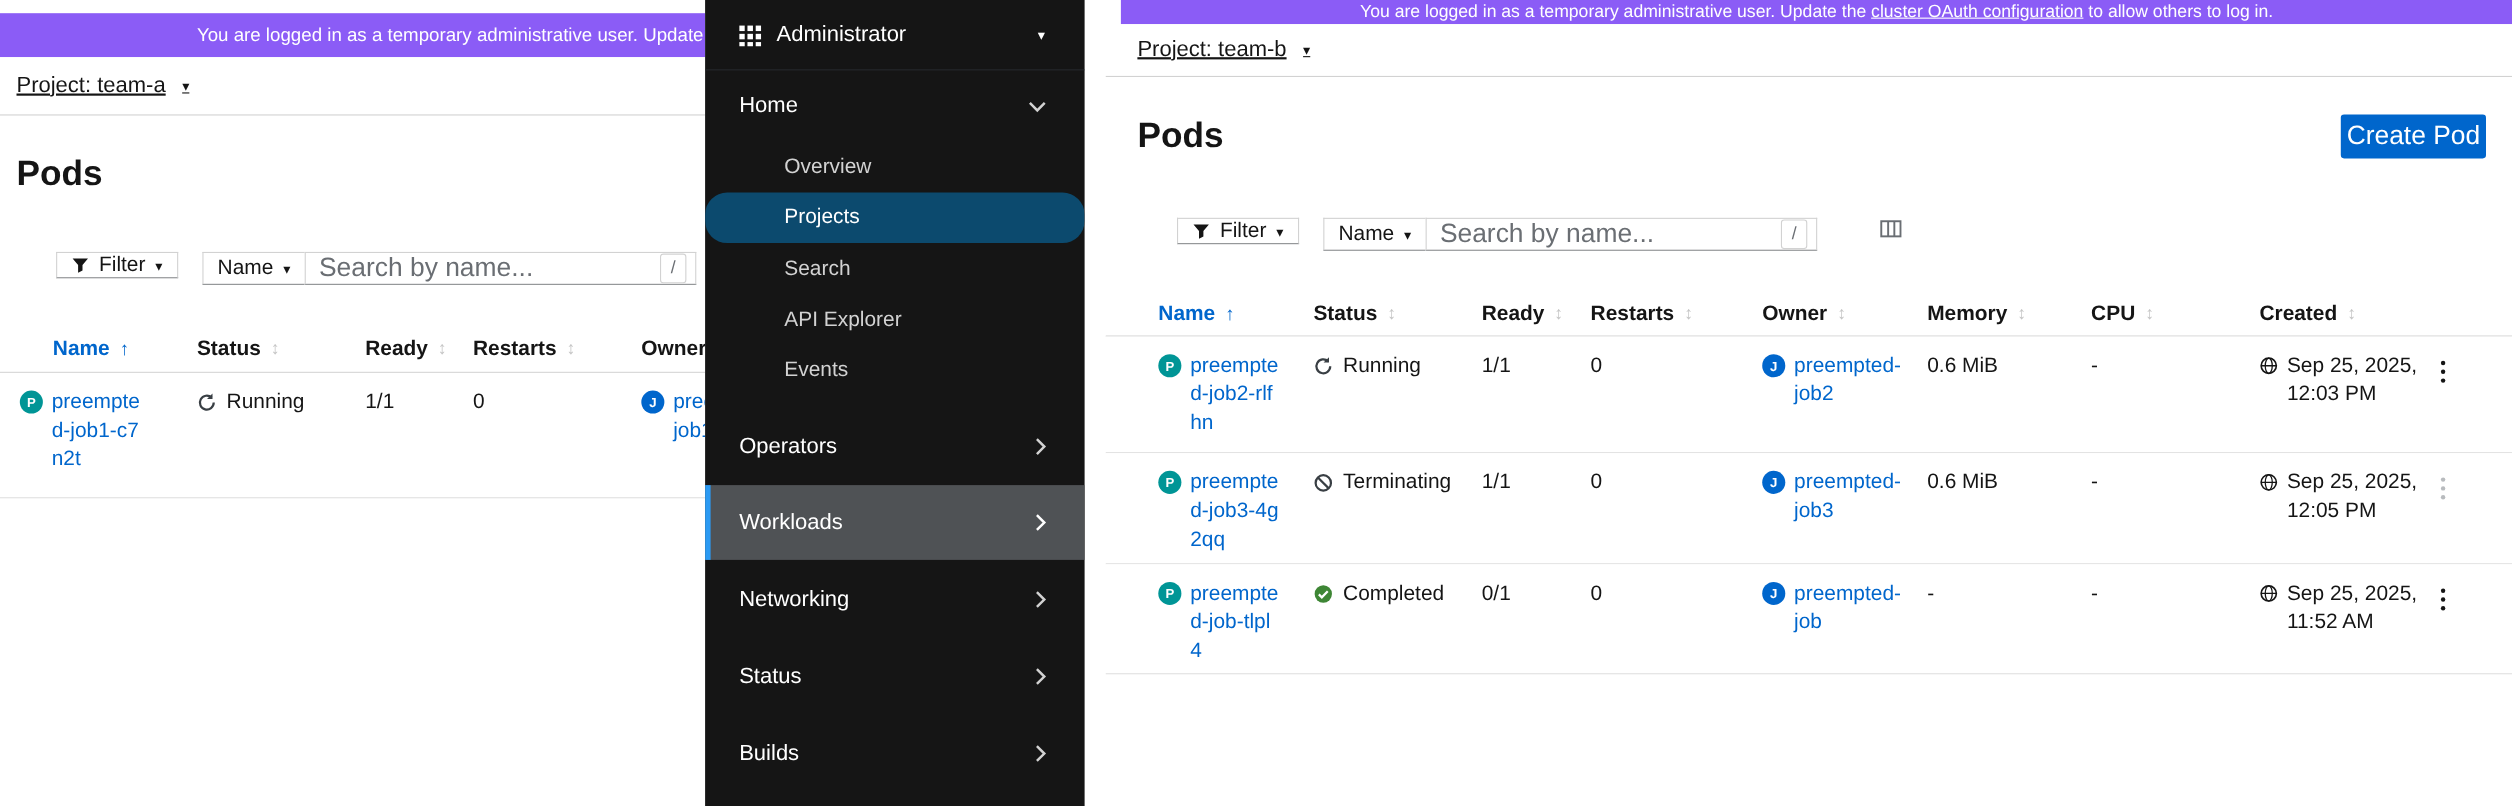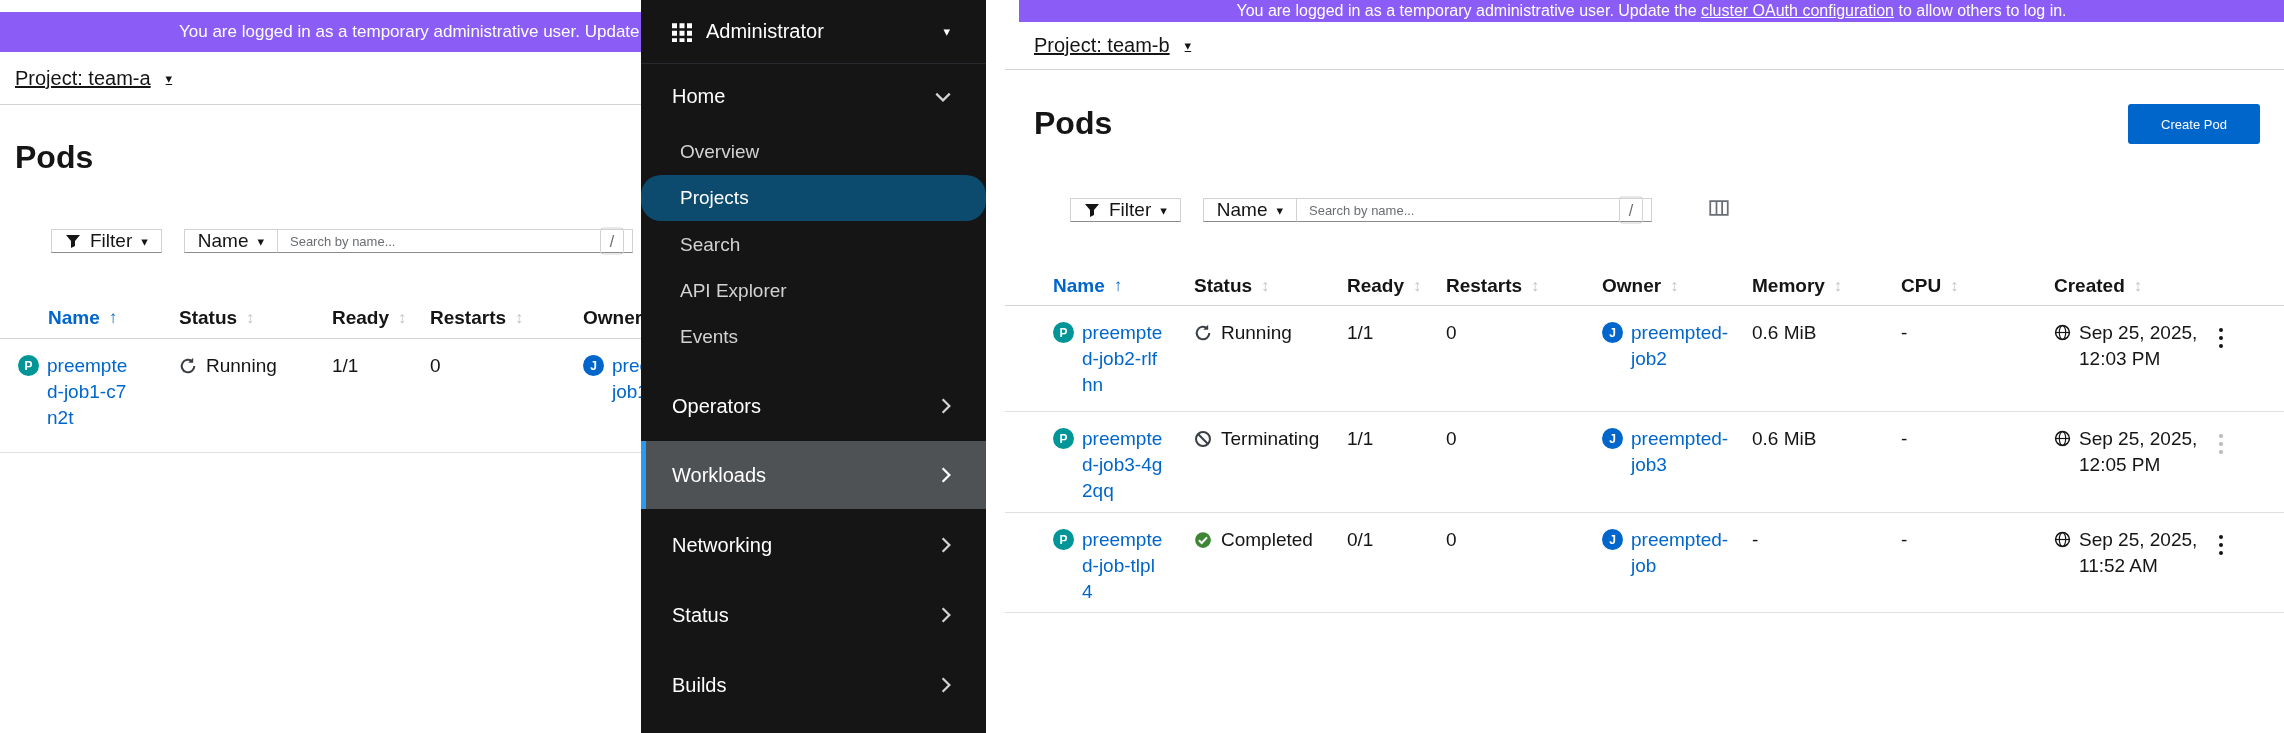--- a/index.html
+++ b/index.html
@@ -22,34 +22,34 @@
                  display:flex; align-items:center; gap:15px; font-size:20px; cursor:pointer;text-decoration:underline; }
   #left-window .project-row { top:52px; height:53px; padding-left:15px; }
   #right-window .project-row { top:22px; height:48px; padding-left:29px; }
   .caret { font-size:13px; color:#151515; line-height:1; }
 
   .page-title { position:absolute; font-size:32px; font-weight:700; color:#151515; }
   #left-window .page-title { left:15px; top:139px; }
   #right-window .page-title { left:29px; top:105px; }
 
   .btn-primary { position:absolute; background:#0066cc; color:#fff; border:none; border-radius:3px;
-                 font-size:13px; font-family:inherit; cursor:pointer; }
+                 font-size:24px; font-family:inherit; cursor:pointer; }
   #create-pod-btn { left:1123px; top:104px; width:132px; height:40px; }
 
   
   .toolbar { position:absolute; display:flex; align-items:flex-start;margin-left:36px; }
   #left-window .toolbar { left:15px; top:229px; height:43px; gap:22px; }
   #right-window .toolbar { left:29px; top:198px; height:44px; gap:22px; }
   .control { display:flex; align-items:center; gap:9px; padding:0 13px; border:1px solid #d2d2d2;
              border-bottom-color:#8a8d90; background:#fff; font-size:19px; cursor:pointer; white-space:nowrap; }
   .input-group { display:flex; }
   .input-group .control { border-right:none; }
   .search-wrap { position:relative; display:flex; }
   .search-input { height:100%; width:356px; border:1px solid #d2d2d2; border-bottom-color:#8a8d90;
-                  padding:0 44px 0 12px; font-size:13px; font-family:inherit; color:#151515; outline:none; }
+                  padding:0 44px 0 12px; font-size:24px; font-family:inherit; color:#151515; outline:none; }
   .search-input::placeholder { color:#6a6e73; }
   .kbd { position:absolute; right:9px; top:50%; transform:translateY(-50%); border:1px solid #d2d2d2;
          border-radius:3px; width:24px; height:27px; line-height:25px; text-align:center; color:#6a6e73; font-size:16px; }
   .icon-btn { display:flex; align-items:center; justify-content:center; width:38px; background:none; border:none;
               cursor:pointer; margin-left:26px; }
 
   
   .thead { position:absolute; left:0; width:100%; border-bottom:1px solid #d2d2d2; }
   #left-window .thead { top:302px; height:37px; }
   #right-window .thead { top:270px; height:36px; }
@@ -98,21 +98,21 @@
   .kebab.muted i { background:#b8bbbe; }
 
   
   .persp-row { position:absolute; top:0; left:0; width:100%; height:64px; display:flex; align-items:center;
                gap:14px; padding-left:31px; color:#fff; font-size:20px; cursor:pointer; border-bottom:1px solid #26292d; }
   .persp-row .caret { position:absolute; right:36px; color:#fff; }
   .nav-item { position:absolute; left:0; width:100%; display:flex; align-items:center; padding-left:31px;
               color:#fff; font-size:20px; cursor:pointer; }
   .nav-item .chev { position:absolute; right:34px; display:flex; }
   #nav-home { top:73px; height:47px; }
-  .nav-sub { position:absolute; left:0; width:100%; display:flex; align-items:center; padding-left:39px;
+  .nav-sub { position:absolute; left:0; width:100%; display:flex; align-items:center; padding-left:72px;
              color:#d2d2d2; font-size:19px; height:46px; cursor:pointer; }
   .nav-sub.active { background:#0c4a6e; color:#fff;border-radius:20px; }
   #nav-sub-0 { top:129px; } #nav-sub-1 { top:175px; } #nav-sub-2 { top:222px; }
   #nav-sub-3 { top:268px; } #nav-sub-4 { top:314px; }
   #nav-top-0 { top:372px; height:68px; } #nav-top-1 { top:441px; height:68px; }
   #nav-top-2 { top:511px; height:68px; } #nav-top-3 { top:581px; height:68px; } #nav-top-4 { top:651px; height:68px; }
   .nav-item.current { background:#4f5255; border-left:5px solid #2b9af3; padding-left:26px; }
 </style>
 </head>
 <body>

